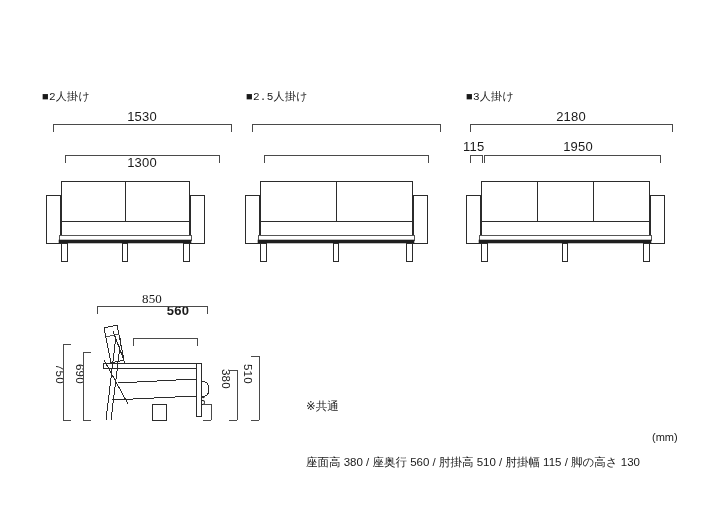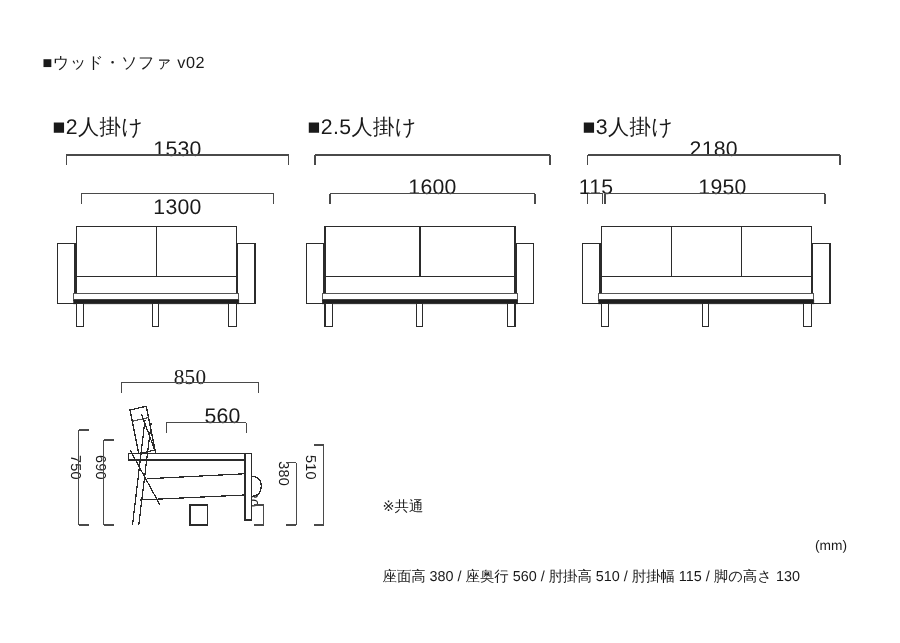--- a/index.html
+++ b/index.html
@@ -18,28 +18,28 @@
   #sheet { position: absolute; inset: 0; }
 
   
   .txt { position: absolute; white-space: pre; line-height: 1.45; }
 
   #page-title {
     left: 34px; top: 41px;
     font-size: 13px; letter-spacing: .4px;
   }
   .group-label {
-    font-size: 17px; letter-spacing: .3px;
+    font-size: 11px; letter-spacing: .3px; font-family: Liberation Mono, monospace;
   }
   #label-2  { left: 42px;  top: 90px; }
   #label-25 { left: 246px; top: 90px; }
   #label-3  { left: 466px; top: 90px; }
 
   .dim-num {
-    font-size: 17px; letter-spacing: .2px;
+    font-size: 13px; letter-spacing: .2px;
     text-align: center;
   }
   .dim-num.left { text-align: right; }
 
   
   .dim-vert {
     position: absolute;
     font-size: 11.5px; letter-spacing: .2px;
     white-space: nowrap;
     transform-origin: 0 0;
@@ -62,37 +62,35 @@
   .ln-l { stroke: #555;    stroke-width: 1; fill: none; shape-rendering: crispEdges; }
   .dim  { stroke: #4a4a4a; stroke-width: 1; fill: none; shape-rendering: crispEdges; }
   .fillw { fill: #ffffff; }
   .dark  { fill: #1f1f1f; stroke: #1f1f1f; stroke-width: .6; }
 </style>
 </head>
 <body>
 
 <div id="sheet">
 
-  <div class="txt" id="page-title">■ウッド・ソファ v02</div>
 
   <div class="txt group-label" id="label-2">■2人掛け</div>
   <div class="txt group-label" id="label-25">■2.5人掛け</div>
   <div class="txt group-label" id="label-3">■3人掛け</div>
 
   <div class="txt dim-num" style="left:52px;  top:108px; width:180px;">1530</div>
   <div class="txt dim-num" style="left:62px;  top:154px; width:160px;">1300</div>
 
-  <div class="txt dim-num" style="left:260px; top:138px; width:172px;">1600</div>
 
   <div class="txt dim-num" style="left:468px; top:108px; width:206px;">2180</div>
   <div class="txt dim-num left" style="left:463px; top:138px;">115</div>
   <div class="txt dim-num" style="left:492px; top:138px; width:172px;">1950</div>
 
   <div class="txt dim-num" style="left:92px;  top:290px; width:120px;font-family:Liberation Serif, serif;">850</div>
-  <div class="txt dim-num" style="left:130px; top:321px; width:96px;">560</div>
+  <div class="txt dim-num" style="left:130px; top:302px; width:96px;font-weight:bold;">560</div>
 
   <div class="dim-vert" style="left:66px;  top:364px;">750</div>
   <div class="dim-vert" style="left:86px;  top:364px;">690</div>
   <div class="dim-vert" style="left:207px; top:386px;">130</div>
   <div class="dim-vert" style="left:232px; top:369px;">380</div>
   <div class="dim-vert" style="left:254px; top:364px;">510</div>
 
   <div class="txt" id="spec-block">
     <div>※共通</div>
     <div>座面高 380 / 座奥行 560 / 肘掛高 510 / 肘掛幅 115 / 脚の高さ 130</div>

